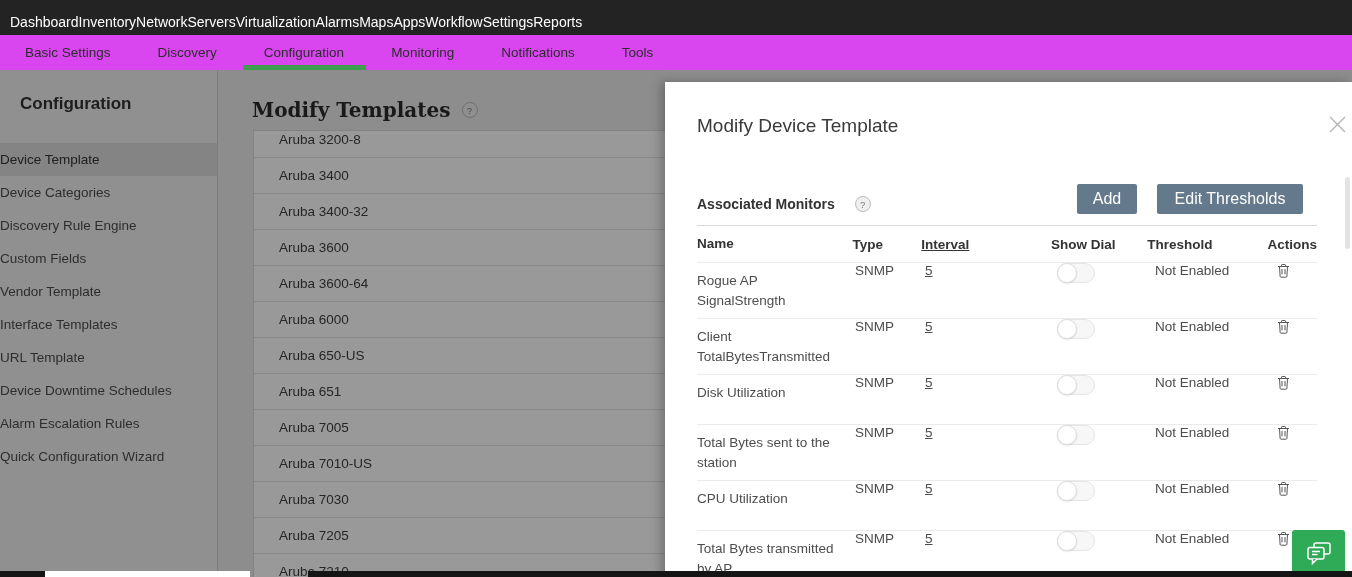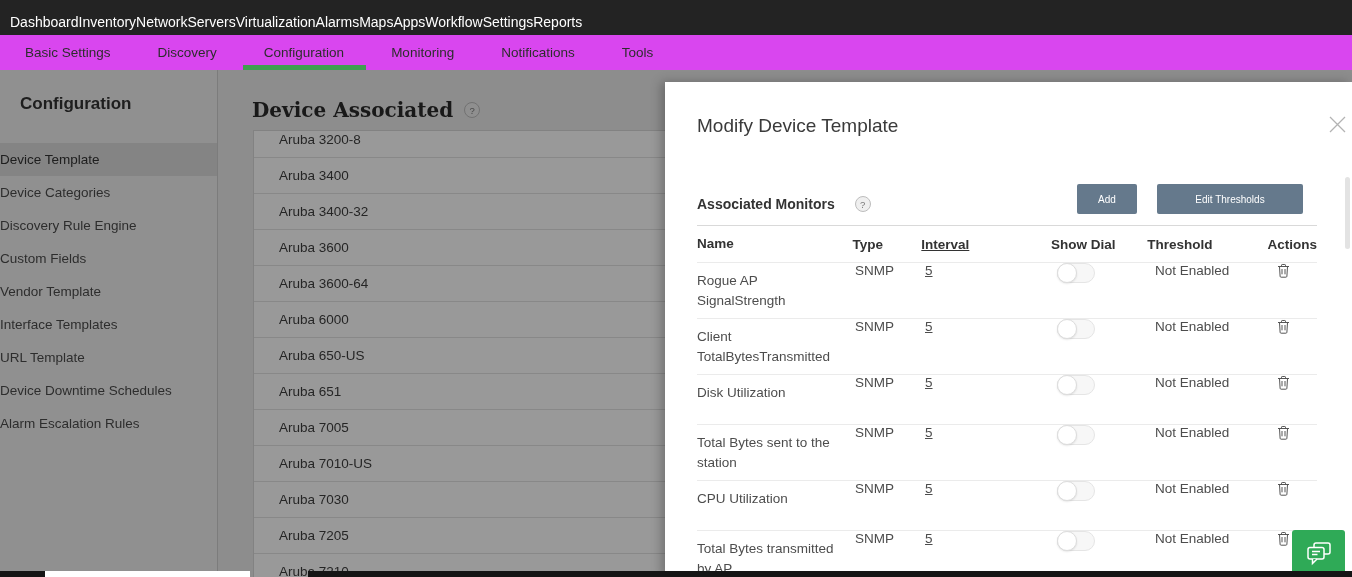--- a/index.html
+++ b/index.html
@@ -44,21 +44,21 @@
   .dim { position:absolute; top:70px; left:0; right:0; bottom:0; background:rgba(0,0,0,0.4); z-index:5; }
 
   
   .modal { position:absolute; top:70px; left:665px; right:0; bottom:0; background:#fff; z-index:10;
            box-shadow:-4px 0 10px rgba(0,0,0,0.25);margin-top:12px; }
   .modal-title { position:absolute; left:32px; top:33px; font-size:19px; color:#3a3a3a; }
   .modal-close { position:absolute; right:4px; top:33px; width:20px; height:20px; cursor:pointer; }
   .section-label { position:absolute; left:32px; top:114px; display:flex; align-items:center; gap:20px; }
   .section-title { font-size:14px; font-weight:bold; color:#333; }
   .btn { position:absolute; top:102px; height:30px; background:#65798c; color:#fff; border:none;
-         font-size:10px; font-family:"Liberation Sans",sans-serif; border-radius:2px; cursor:pointer; }
+         font-size:16px; font-family:"Liberation Sans",sans-serif; border-radius:2px; cursor:pointer; }
   .btn-add { left:412px; width:60px; }
   .btn-edit { left:492px; width:146px; }
 
   
   .mtable { position:absolute; left:32px; top:143px; width:620px; font-size:13.5px; color:#4d4d4d; }
   .mhead { display:flex; align-items:center; height:38px; border-top:1px solid #d9d9d9;
            border-bottom:1px solid #ebebeb; font-weight:bold; color:#333; }
   .mrow { display:flex; align-items:flex-start; min-height:50px; border-bottom:1px solid #ebebeb; }
   .c-name { width:158px; padding:8px 16px 8px 0; line-height:1.45; }
   .c-type { width:70px; }
@@ -117,25 +117,26 @@
     <div class="sidebar-title">Configuration</div>
     <div class="sidebar-item selected">Device Template</div>
     <div class="sidebar-item">Device Categories</div>
     <div class="sidebar-item">Discovery Rule Engine</div>
     <div class="sidebar-item">Custom Fields</div>
     <div class="sidebar-item">Vendor Template</div>
     <div class="sidebar-item">Interface Templates</div>
     <div class="sidebar-item">URL Template</div>
     <div class="sidebar-item">Device Downtime Schedules</div>
     <div class="sidebar-item">Alarm Escalation Rules</div>
+    <div class="sidebar-item">Quick Configuration Wizard</div>
   </div>
 
   <div class="main">
     <div class="main-title-row">
-      <div class="main-title">Device Associated</div>
+      <div class="main-title">Modify Templates</div>
       <div class="help-badge">?</div>
     </div>
     <div class="device-list">
       <div class="device-rows">
         <div class="device-row">Aruba 3200-8</div>
         <div class="device-row">Aruba 3400</div>
         <div class="device-row">Aruba 3400-32</div>
         <div class="device-row">Aruba 3600</div>
         <div class="device-row">Aruba 3600-64</div>
         <div class="device-row">Aruba 6000</div>

